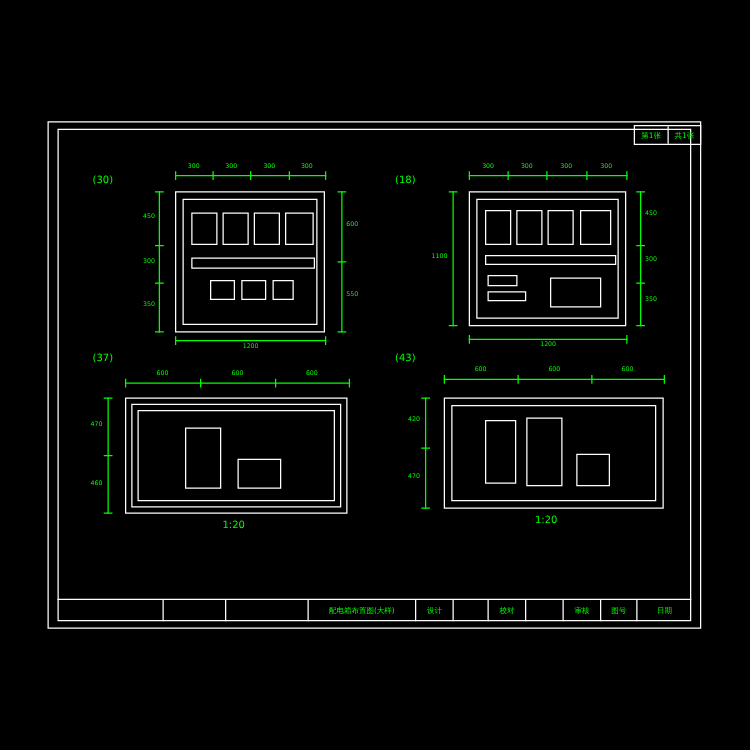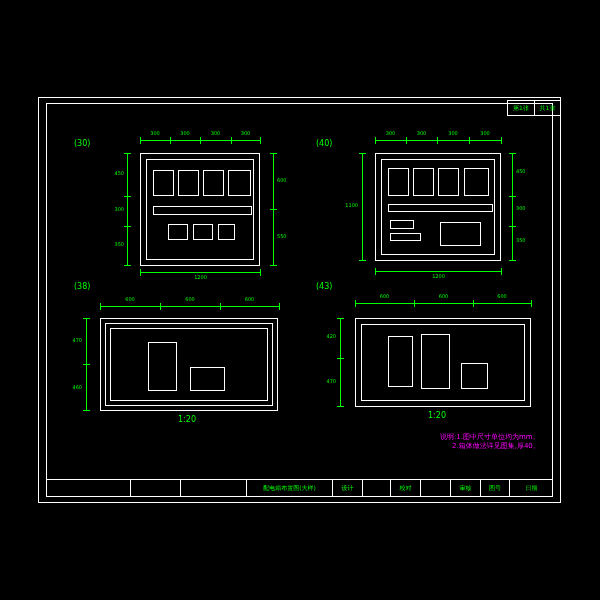--- a/index.html
+++ b/index.html
@@ -77,21 +77,21 @@
   <div class="htick" style="left:270px;top:209px;"></div>
   <div class="htick" style="left:270px;top:265px;"></div>
   <span class="dim diml" style="left:277px;top:178px;width:18px;">600</span>
   <span class="dim diml" style="left:277px;top:234px;width:18px;">550</span>
 
   <div class="hline" style="left:140px;top:272px;width:121px;"></div>
   <div class="vtick" style="left:140px;top:269px;"></div>
   <div class="vtick" style="left:260px;top:269px;"></div>
   <span class="dim" style="left:140px;top:275px;width:121px;">1200</span>
 
-  <span class="plabel" style="left:316px;top:140px;">(40)</span>
+  <span class="plabel" style="left:316px;top:140px;">(18)</span>
   <div class="rect" style="left:375px;top:153px;width:126px;height:108px;"></div>
   <div class="rect" style="left:381px;top:159px;width:114px;height:96px;"></div>
   <div class="rect" style="left:388px;top:168px;width:21px;height:28px;"></div>
   <div class="rect" style="left:413px;top:168px;width:21px;height:28px;"></div>
   <div class="rect" style="left:438px;top:168px;width:21px;height:28px;"></div>
   <div class="rect" style="left:464px;top:168px;width:25px;height:28px;"></div>
   <div class="rect" style="left:388px;top:204px;width:105px;height:8px;"></div>
   <div class="rect" style="left:390px;top:220px;width:24px;height:9px;"></div>
   <div class="rect" style="left:390px;top:233px;width:31px;height:8px;"></div>
   <div class="rect" style="left:440px;top:222px;width:41px;height:24px;"></div>
@@ -119,21 +119,21 @@
   <div class="htick" style="left:509px;top:260px;"></div>
   <span class="dim diml" style="left:516px;top:169px;width:18px;">450</span>
   <span class="dim diml" style="left:516px;top:206px;width:18px;">300</span>
   <span class="dim diml" style="left:516px;top:238px;width:18px;">350</span>
 
   <div class="hline" style="left:375px;top:271px;width:127px;"></div>
   <div class="vtick" style="left:375px;top:268px;"></div>
   <div class="vtick" style="left:501px;top:268px;"></div>
   <span class="dim" style="left:375px;top:274px;width:127px;">1200</span>
 
-  <span class="plabel" style="left:74px;top:283px;">(38)</span>
+  <span class="plabel" style="left:74px;top:283px;">(37)</span>
 
   <div class="hline" style="left:100px;top:306px;width:180px;"></div>
   <div class="vtick" style="left:100px;top:303px;"></div>
   <div class="vtick" style="left:160px;top:303px;"></div>
   <div class="vtick" style="left:220px;top:303px;"></div>
   <div class="vtick" style="left:279px;top:303px;"></div>
   <span class="dim" style="left:100px;top:297px;width:60px;">600</span>
   <span class="dim" style="left:160px;top:297px;width:60px;">600</span>
   <span class="dim" style="left:220px;top:297px;width:59px;">600</span>
 
@@ -171,24 +171,20 @@
 
   <div class="vline" style="left:340px;top:318px;height:89px;"></div>
   <div class="htick" style="left:337px;top:318px;"></div>
   <div class="htick" style="left:337px;top:358px;"></div>
   <div class="htick" style="left:337px;top:406px;"></div>
   <span class="dim dimr" style="left:316px;top:334px;width:20px;">420</span>
   <span class="dim dimr" style="left:316px;top:379px;width:20px;">470</span>
 
   <span class="scale" style="left:428px;top:412px;">1:20</span>
 
-  <div class="note" style="left:440px;top:433px;">
-    <div>说明:1.图中尺寸单位均为mm。</div>
-    <div style="padding-left:12px;">2.箱体做法详见图集,厚40。</div>
-  </div>
 
   <div id="title-block">
     <div class="cell" style="width:84px;"></div>
     <div class="cell" style="width:50px;"></div>
     <div class="cell" style="width:66px;"></div>
     <div class="cell" style="width:86px;">配电箱布置图(大样)</div>
     <div class="cell" style="width:30px;">设计</div>
     <div class="cell" style="width:28px;"></div>
     <div class="cell" style="width:30px;">校对</div>
     <div class="cell" style="width:30px;"></div>

